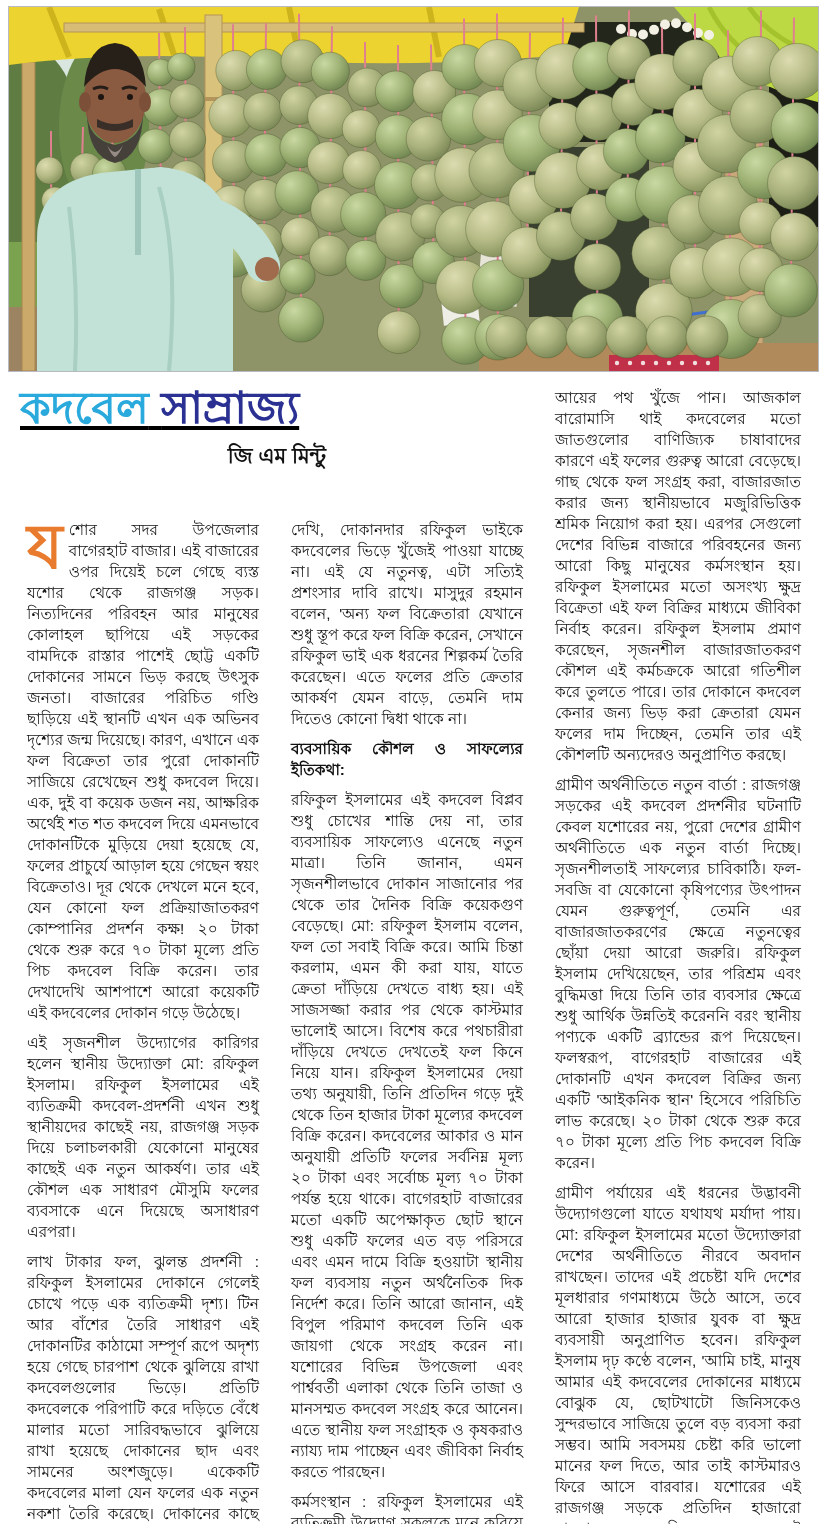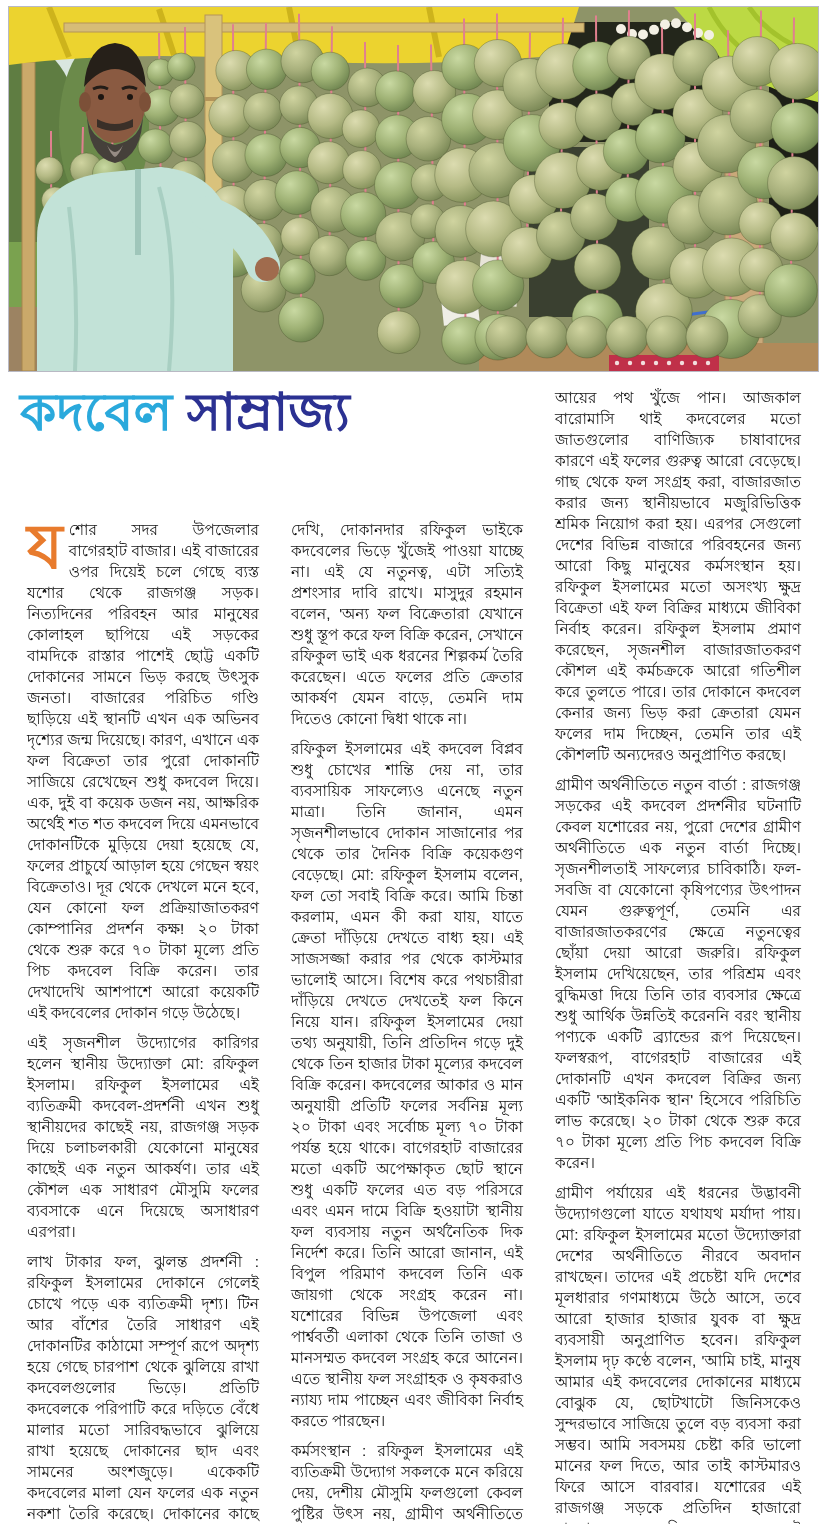--- a/index.html
+++ b/index.html
@@ -5,21 +5,21 @@
   html,body{margin:0;padding:0;background:#e9e9e9;}
   body{font-family:"Liberation Sans","DejaVu Sans",sans-serif;}
   .page{position:relative;width:827px;height:1528px;margin:0 auto;background:#ffffff;overflow:hidden;}
 
   
   .photo{position:absolute;left:8px;top:6px;width:811px;height:366px;border:1px solid #b9b9c4;box-sizing:border-box;overflow:hidden;background:#8e9468;}
   .photo svg{display:block;}
 
   
   .head-wrap{position:absolute;left:20px;top:384px;width:514px;}
-  .headline{font-weight:bold;font-size:52px;line-height:1.1;letter-spacing:0px;white-space:nowrap;}
+  .headline{font-weight:bold;font-size:44px;line-height:1.1;letter-spacing:0px;white-space:nowrap;text-decoration:underline;}
   .headline .w1{}
   .headline .w2{}
   .byline{text-align:center;font-size:21px;color:#111;margin-top:8px;font-weight:bold;}
 
   
   .content{position:absolute;left:18px;top:378px;width:792px;height:1146px;display:flex;gap:14px;}
   .colpair{width:514px;display:flex;gap:14px;margin-top:132px;}
   .col{flex:1 1 0;color:#121212;font-size:15.3px;line-height:21px;text-align:justify;overflow:hidden;}
   .col3{width:264px;flex:0 0 264px;margin-top:0;}
   .col p{margin:9px;}
@@ -257,31 +257,33 @@
         </g>
       </svg>
     </div>
 
   <div class="head-wrap">
     <div class="headline">
       <span class="w1" id="hw1" style="color: rgb(42, 169, 220);">কদবেল</span>
       <span> </span>
       <span class="w2" id="hw2" style="color: rgb(43, 49, 146);">সাম্রাজ্য</span>
     </div>
+    <div class="byline">জি এম মিন্টু</div>
   </div>
 
   <div class="content">
     <div class="colpair">
       <div class="col" id="col0">
           <p><span class="dropcap" style="color: rgb(232, 123, 45);">য</span>শোর সদর উপজেলার বাগেরহাট বাজার। এই বাজারের ওপর দিয়েই চলে গেছে ব্যস্ত যশোর থেকে রাজগঞ্জ সড়ক। নিত্যদিনের পরিবহন আর মানুষের কোলাহল ছাপিয়ে এই সড়কের বামদিকে রাস্তার পাশেই ছোট্ট একটি দোকানের সামনে ভিড় করছে উৎসুক জনতা। বাজারের পরিচিত গণ্ডি ছাড়িয়ে এই স্থানটি এখন এক অভিনব দৃশ্যের জন্ম দিয়েছে। কারণ, এখানে এক ফল বিক্রেতা তার পুরো দোকানটি সাজিয়ে রেখেছেন শুধু কদবেল দিয়ে। এক, দুই বা কয়েক ডজন নয়, আক্ষরিক অর্থেই শত শত কদবেল দিয়ে এমনভাবে দোকানটিকে মুড়িয়ে দেয়া হয়েছে যে, ফলের প্রাচুর্যে আড়াল হয়ে গেছেন স্বয়ং বিক্রেতাও। দূর থেকে দেখলে মনে হবে, যেন কোনো ফল প্রক্রিয়াজাতকরণ কোম্পানির প্রদর্শন কক্ষ! ২০ টাকা থেকে শুরু করে ৭০ টাকা মূল্যে প্রতি পিচ কদবেল বিক্রি করেন। তার দেখাদেখি আশপাশে আরো কয়েকটি এই কদবেলের দোকান গড়ে উঠেছে।</p>
           <p>এই সৃজনশীল উদ্যোগের কারিগর হলেন স্থানীয় উদ্যোক্তা মো: রফিকুল ইসলাম। রফিকুল ইসলামের এই ব্যতিক্রমী কদবেল-প্রদর্শনী এখন শুধু স্থানীয়দের কাছেই নয়, রাজগঞ্জ সড়ক দিয়ে চলাচলকারী যেকোনো মানুষের কাছেই এক নতুন আকর্ষণ। তার এই কৌশল এক সাধারণ মৌসুমি ফলের ব্যবসাকে এনে দিয়েছে অসাধারণ এরপরা।</p>
           <p>লাখ টাকার ফল, ঝুলন্ত প্রদর্শনী : রফিকুল ইসলামের দোকানে গেলেই চোখে পড়ে এক ব্যতিক্রমী দৃশ্য। টিন আর বাঁশের তৈরি সাধারণ এই দোকানটির কাঠামো সম্পূর্ণ রূপে অদৃশ্য হয়ে গেছে চারপাশ থেকে ঝুলিয়ে রাখা কদবেলগুলোর ভিড়ে। প্রতিটি কদবেলকে পরিপাটি করে দড়িতে বেঁধে মালার মতো সারিবদ্ধভাবে ঝুলিয়ে রাখা হয়েছে দোকানের ছাদ এবং সামনের অংশজুড়ে। একেকটি কদবেলের মালা যেন ফলের এক নতুন নকশা তৈরি করেছে। দোকানের কাছে দাঁড়িয়ে ছবি তুলছিলেন মনিরামপুর উপজেলা থেকে আসা এক ক্রেতা মাসুদুর রহমান। মাসুদুর রহমান তার মুগ্ধতা প্রকাশ করে এই প্রতিবেদককে জানান, 'আমি মনিরামপুর থেকে আসছিলাম, রাস্তার পাশে এমন দৃশ্য দেখে থমকে যাই। কদবেল তো সারা জীবন দেখলাম; কিন্তু এভাবে কখনো দেখিনি। মনে হচ্ছে যেন কদবেলের কোনো মেলায় এসেছি! দোকানের সামনে এসে</p>
         </div>
       <div class="col" id="col1">
           <p>দেখি, দোকানদার রফিকুল ভাইকে কদবেলের ভিড়ে খুঁজেই পাওয়া যাচ্ছে না। এই যে নতুনত্ব, এটা সত্যিই প্রশংসার দাবি রাখে। মাসুদুর রহমান বলেন, 'অন্য ফল বিক্রেতারা যেখানে শুধু স্তূপ করে ফল বিক্রি করেন, সেখানে রফিকুল ভাই এক ধরনের শিল্পকর্ম তৈরি করেছেন। এতে ফলের প্রতি ক্রেতার আকর্ষণ যেমন বাড়ে, তেমনি দাম দিতেও কোনো দ্বিধা থাকে না।</p>
+          <p class="sub">ব্যবসায়িক কৌশল ও সাফল্যের ইতিকথা:</p>
           <p>রফিকুল ইসলামের এই কদবেল বিপ্লব শুধু চোখের শান্তি দেয় না, তার ব্যবসায়িক সাফল্যেও এনেছে নতুন মাত্রা। তিনি জানান, এমন সৃজনশীলভাবে দোকান সাজানোর পর থেকে তার দৈনিক বিক্রি কয়েকগুণ বেড়েছে। মো: রফিকুল ইসলাম বলেন, ফল তো সবাই বিক্রি করে। আমি চিন্তা করলাম, এমন কী করা যায়, যাতে ক্রেতা দাঁড়িয়ে দেখতে বাধ্য হয়। এই সাজসজ্জা করার পর থেকে কাস্টমার ভালোই আসে। বিশেষ করে পথচারীরা দাঁড়িয়ে দেখতে দেখতেই ফল কিনে নিয়ে যান। রফিকুল ইসলামের দেয়া তথ্য অনুযায়ী, তিনি প্রতিদিন গড়ে দুই থেকে তিন হাজার টাকা মূল্যের কদবেল বিক্রি করেন। কদবেলের আকার ও মান অনুযায়ী প্রতিটি ফলের সর্বনিম্ন মূল্য ২০ টাকা এবং সর্বোচ্চ মূল্য ৭০ টাকা পর্যন্ত হয়ে থাকে। বাগেরহাট বাজারের মতো একটি অপেক্ষাকৃত ছোট স্থানে শুধু একটি ফলের এত বড় পরিসরে এবং এমন দামে বিক্রি হওয়াটা স্থানীয় ফল ব্যবসায় নতুন অর্থনৈতিক দিক নির্দেশ করে। তিনি আরো জানান, এই বিপুল পরিমাণ কদবেল তিনি এক জায়গা থেকে সংগ্রহ করেন না। যশোরের বিভিন্ন উপজেলা এবং পার্শ্ববর্তী এলাকা থেকে তিনি তাজা ও মানসম্মত কদবেল সংগ্রহ করে আনেন। এতে স্থানীয় ফল সংগ্রাহক ও কৃষকরাও ন্যায্য দাম পাচ্ছেন এবং জীবিকা নির্বাহ করতে পারছেন।</p>
           <p><b class="runin">কর্মসংস্থান : </b>রফিকুল ইসলামের এই ব্যতিক্রমী উদ্যোগ সকলকে মনে করিয়ে দেয়, দেশীয় মৌসুমি ফলগুলো কেবল পুষ্টির উৎস নয়, গ্রামীণ অর্থনীতিতে এগুলোর বিশাল অবদান রয়েছে। কদবেল যখন পূর্ণাঙ্গভাবে বাজারে আসে, তখন তা কেবল রফিকুল ইসলামের মতো বিক্রেতাদের হাতেই পৌঁছায় না, এর পেছনে কাজ করে অনেকে।</p>
         </div>
     </div>
     <div class="col col3" id="col2">
         <p>আয়ের পথ খুঁজে পান। আজকাল বারোমাসি থাই কদবেলের মতো জাতগুলোর বাণিজ্যিক চাষাবাদের কারণে এই ফলের গুরুত্ব আরো বেড়েছে। গাছ থেকে ফল সংগ্রহ করা, বাজারজাত করার জন্য স্থানীয়ভাবে মজুরিভিত্তিক শ্রমিক নিয়োগ করা হয়। এরপর সেগুলো দেশের বিভিন্ন বাজারে পরিবহনের জন্য আরো কিছু মানুষের কর্মসংস্থান হয়। রফিকুল ইসলামের মতো অসংখ্য ক্ষুদ্র বিক্রেতা এই ফল বিক্রির মাধ্যমে জীবিকা নির্বাহ করেন। রফিকুল ইসলাম প্রমাণ করেছেন, সৃজনশীল বাজারজাতকরণ কৌশল এই কর্মচক্রকে আরো গতিশীল করে তুলতে পারে। তার দোকানে কদবেল কেনার জন্য ভিড় করা ক্রেতারা যেমন ফলের দাম দিচ্ছেন, তেমনি তার এই কৌশলটি অন্যদেরও অনুপ্রাণিত করছে।</p>
         <p><b class="runin">গ্রামীণ অর্থনীতিতে নতুন বার্তা : </b>রাজগঞ্জ সড়কের এই কদবেল প্রদর্শনীর ঘটনাটি কেবল যশোরের নয়, পুরো দেশের গ্রামীণ অর্থনীতিতে এক নতুন বার্তা দিচ্ছে। সৃজনশীলতাই সাফল্যের চাবিকাঠি। ফল-সবজি বা যেকোনো কৃষিপণ্যের উৎপাদন যেমন গুরুত্বপূর্ণ, তেমনি এর বাজারজাতকরণের ক্ষেত্রে নতুনত্বের ছোঁয়া দেয়া আরো জরুরি। রফিকুল ইসলাম দেখিয়েছেন, তার পরিশ্রম এবং বুদ্ধিমত্তা দিয়ে তিনি তার ব্যবসার ক্ষেত্রে শুধু আর্থিক উন্নতিই করেননি বরং স্থানীয় পণ্যকে একটি ব্র্যান্ডের রূপ দিয়েছেন। ফলস্বরূপ, বাগেরহাট বাজারের এই দোকানটি এখন কদবেল বিক্রির জন্য একটি 'আইকনিক স্থান' হিসেবে পরিচিতি লাভ করেছে। ২০ টাকা থেকে শুরু করে ৭০ টাকা মূল্যে প্রতি পিচ কদবেল বিক্রি করেন।</p>
         <p>গ্রামীণ পর্যায়ের এই ধরনের উদ্ভাবনী উদ্যোগগুলো যাতে যথাযথ মর্যাদা পায়। মো: রফিকুল ইসলামের মতো উদ্যোক্তারা দেশের অর্থনীতিতে নীরবে অবদান রাখছেন। তাদের এই প্রচেষ্টা যদি দেশের মূলধারার গণমাধ্যমে উঠে আসে, তবে আরো হাজার হাজার যুবক বা ক্ষুদ্র ব্যবসায়ী অনুপ্রাণিত হবেন। রফিকুল ইসলাম দৃঢ় কণ্ঠে বলেন, 'আমি চাই, মানুষ আমার এই কদবেলের দোকানের মাধ্যমে বোঝুক যে, ছোটখাটো জিনিসকেও সুন্দরভাবে সাজিয়ে তুলে বড় ব্যবসা করা সম্ভব। আমি সবসময় চেষ্টা করি ভালো মানের ফল দিতে, আর তাই কাস্টমারও ফিরে আসে বারবার। যশোরের এই রাজগঞ্জ সড়কে প্রতিদিন হাজারো যানবাহন চলে। কিন্তু কদবেলের এই ঝলমলে দোকানটি যেন এক মুহূর্তের জন্য হলেও সব পথচারীকে থমকে যেতে বাধ্য করে। এটি শুধু একটি সফল ব্যবসার গল্প নয়, এটি গ্রামীণ উদ্ভাবন এবং দেশীয় ফলের অপার সম্ভাবনার এক জীবন্ত দলিল।■</p>
       </div>
   </div>

